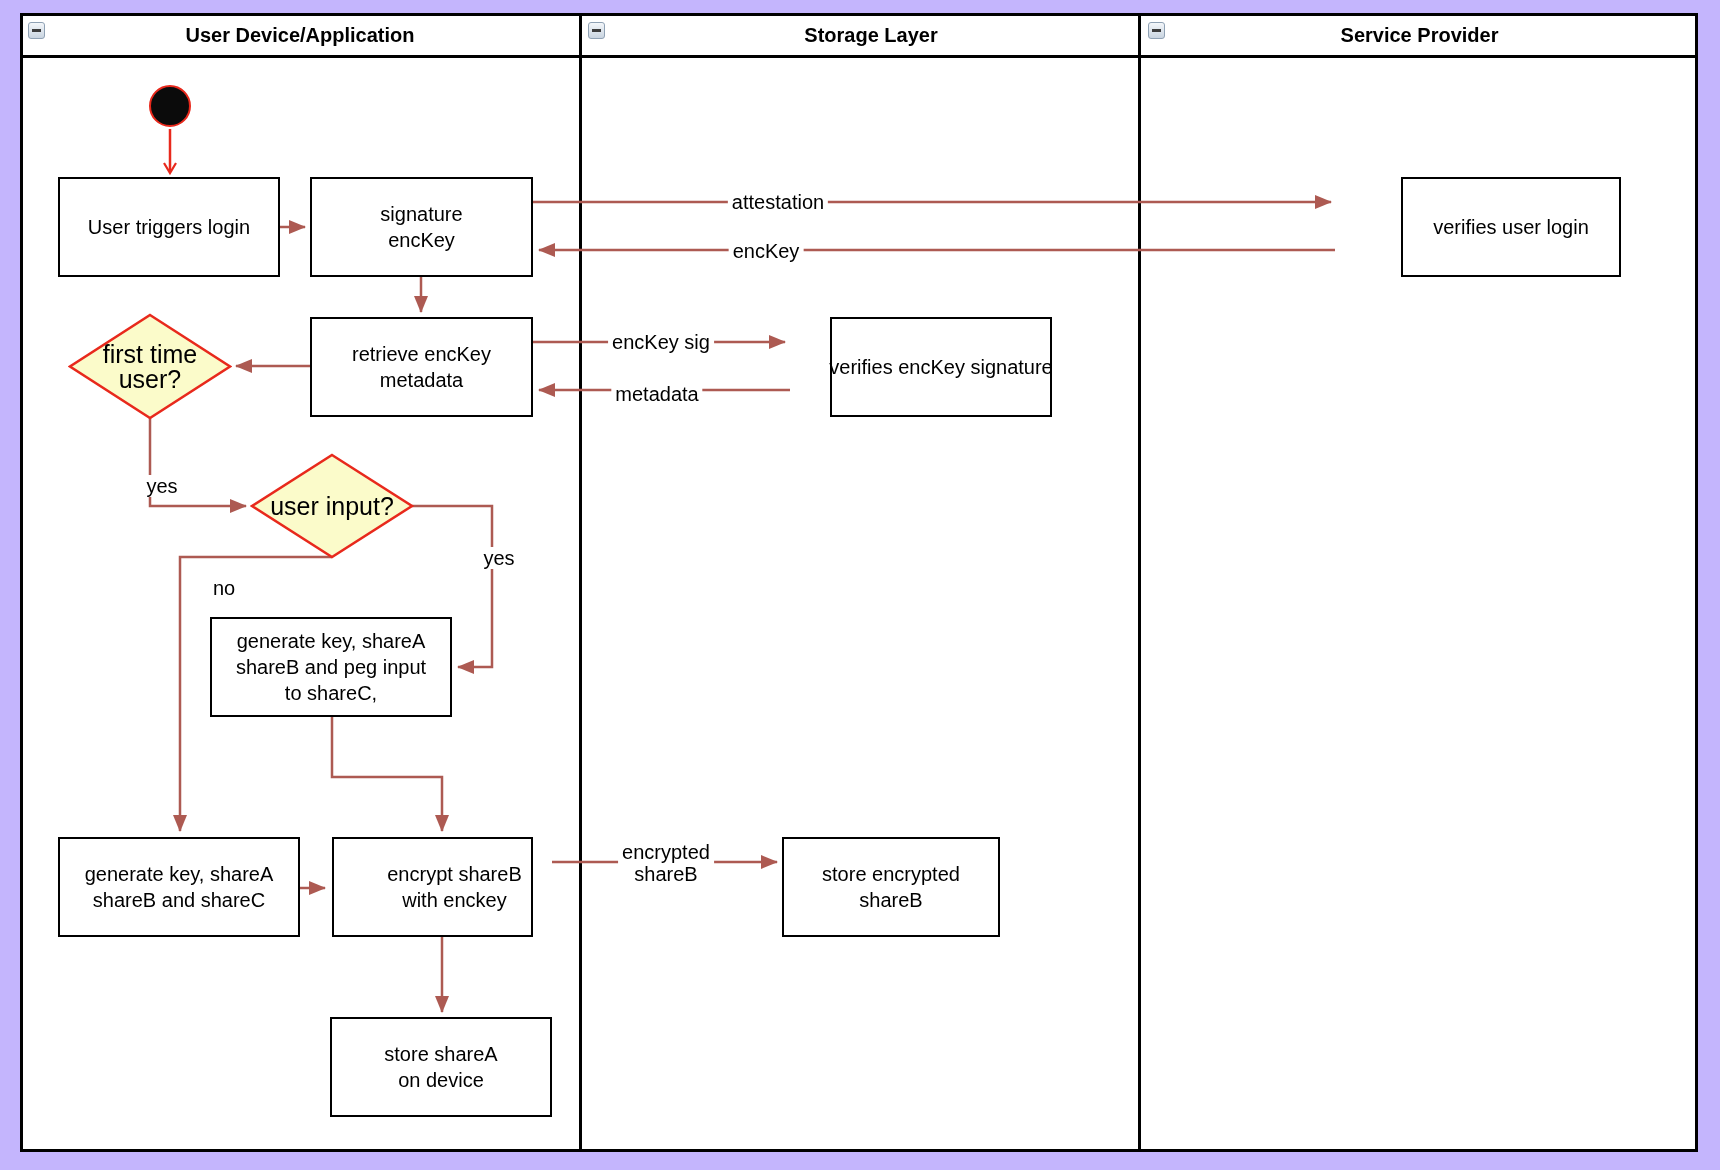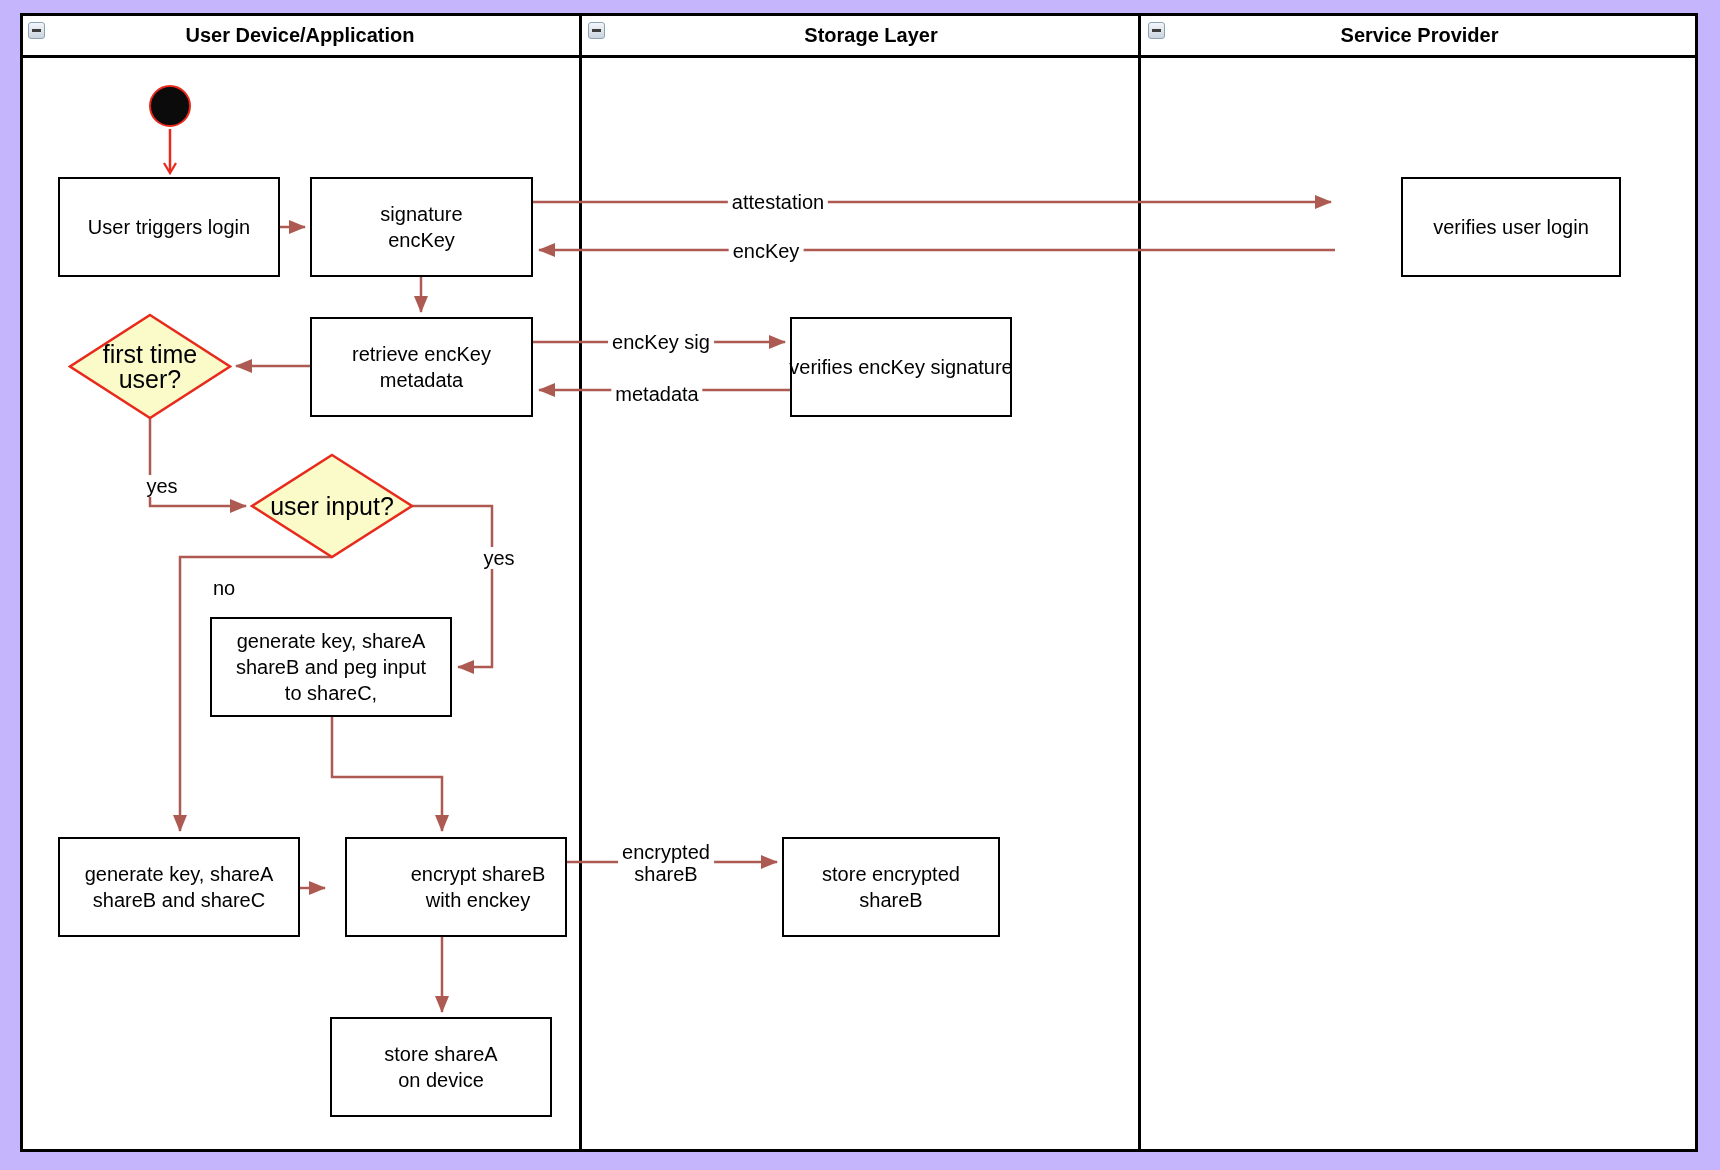--- a/index.html
+++ b/index.html
@@ -23,21 +23,21 @@
     border:1px solid #8fa1b4;border-radius:3px;
     background:linear-gradient(#f4f7fa,#c9d4e0);
     display:flex;align-items:center;justify-content:center;
   }
   .collapse-btn .bar{width:9px;height:3px;background:#3c3c3c;}
   .node{
     position:absolute;background:#fff;border:2px solid #000;box-sizing:border-box;
     display:flex;align-items:center;justify-content:center;
     text-align:center;font-size:20px;line-height:26px;white-space:pre-line;
   }
-  .node.nowrap{white-space:nowrap;overflow:visible;}
+  .node.nowrap{white-space:nowrap;overflow:visible;margin-left:40px;}
   .start-node{
     position:absolute;left:149px;top:85px;width:42px;height:42px;border-radius:50%;
     background:#0b0b0b;border:2.5px solid #e8291c;box-sizing:border-box;
   }
   .diamond-wrap{position:absolute;}
   .diamond-wrap svg{position:absolute;left:0;top:0;}
   .diamond-label{
     position:absolute;left:0;top:0;width:100%;height:100%;
     display:flex;align-items:center;justify-content:center;
     text-align:center;font-size:25px;line-height:25px;white-space:pre-line;
@@ -150,21 +150,21 @@
     <span>generate key, shareA
 shareB and peg input
 to shareC,</span>
   </div>
 
   <div class="node" style="left:58px;top:837px;width:242px;height:100px;">
     <span>generate key, shareA
 shareB and shareC</span>
   </div>
 
-  <div class="node" style="left:345px;top:837px;width:222px;height:100px;padding-left:44px;">
+  <div class="node" style="left:332px;top:837px;width:201px;height:100px;padding-left:44px;">
     <span>encrypt shareB
 with enckey</span>
   </div>
 
   <div class="node" style="left:782px;top:837px;width:218px;height:100px;">
     <span>store encrypted
 shareB</span>
   </div>
 
   <div class="node" style="left:330px;top:1017px;width:222px;height:100px;">

